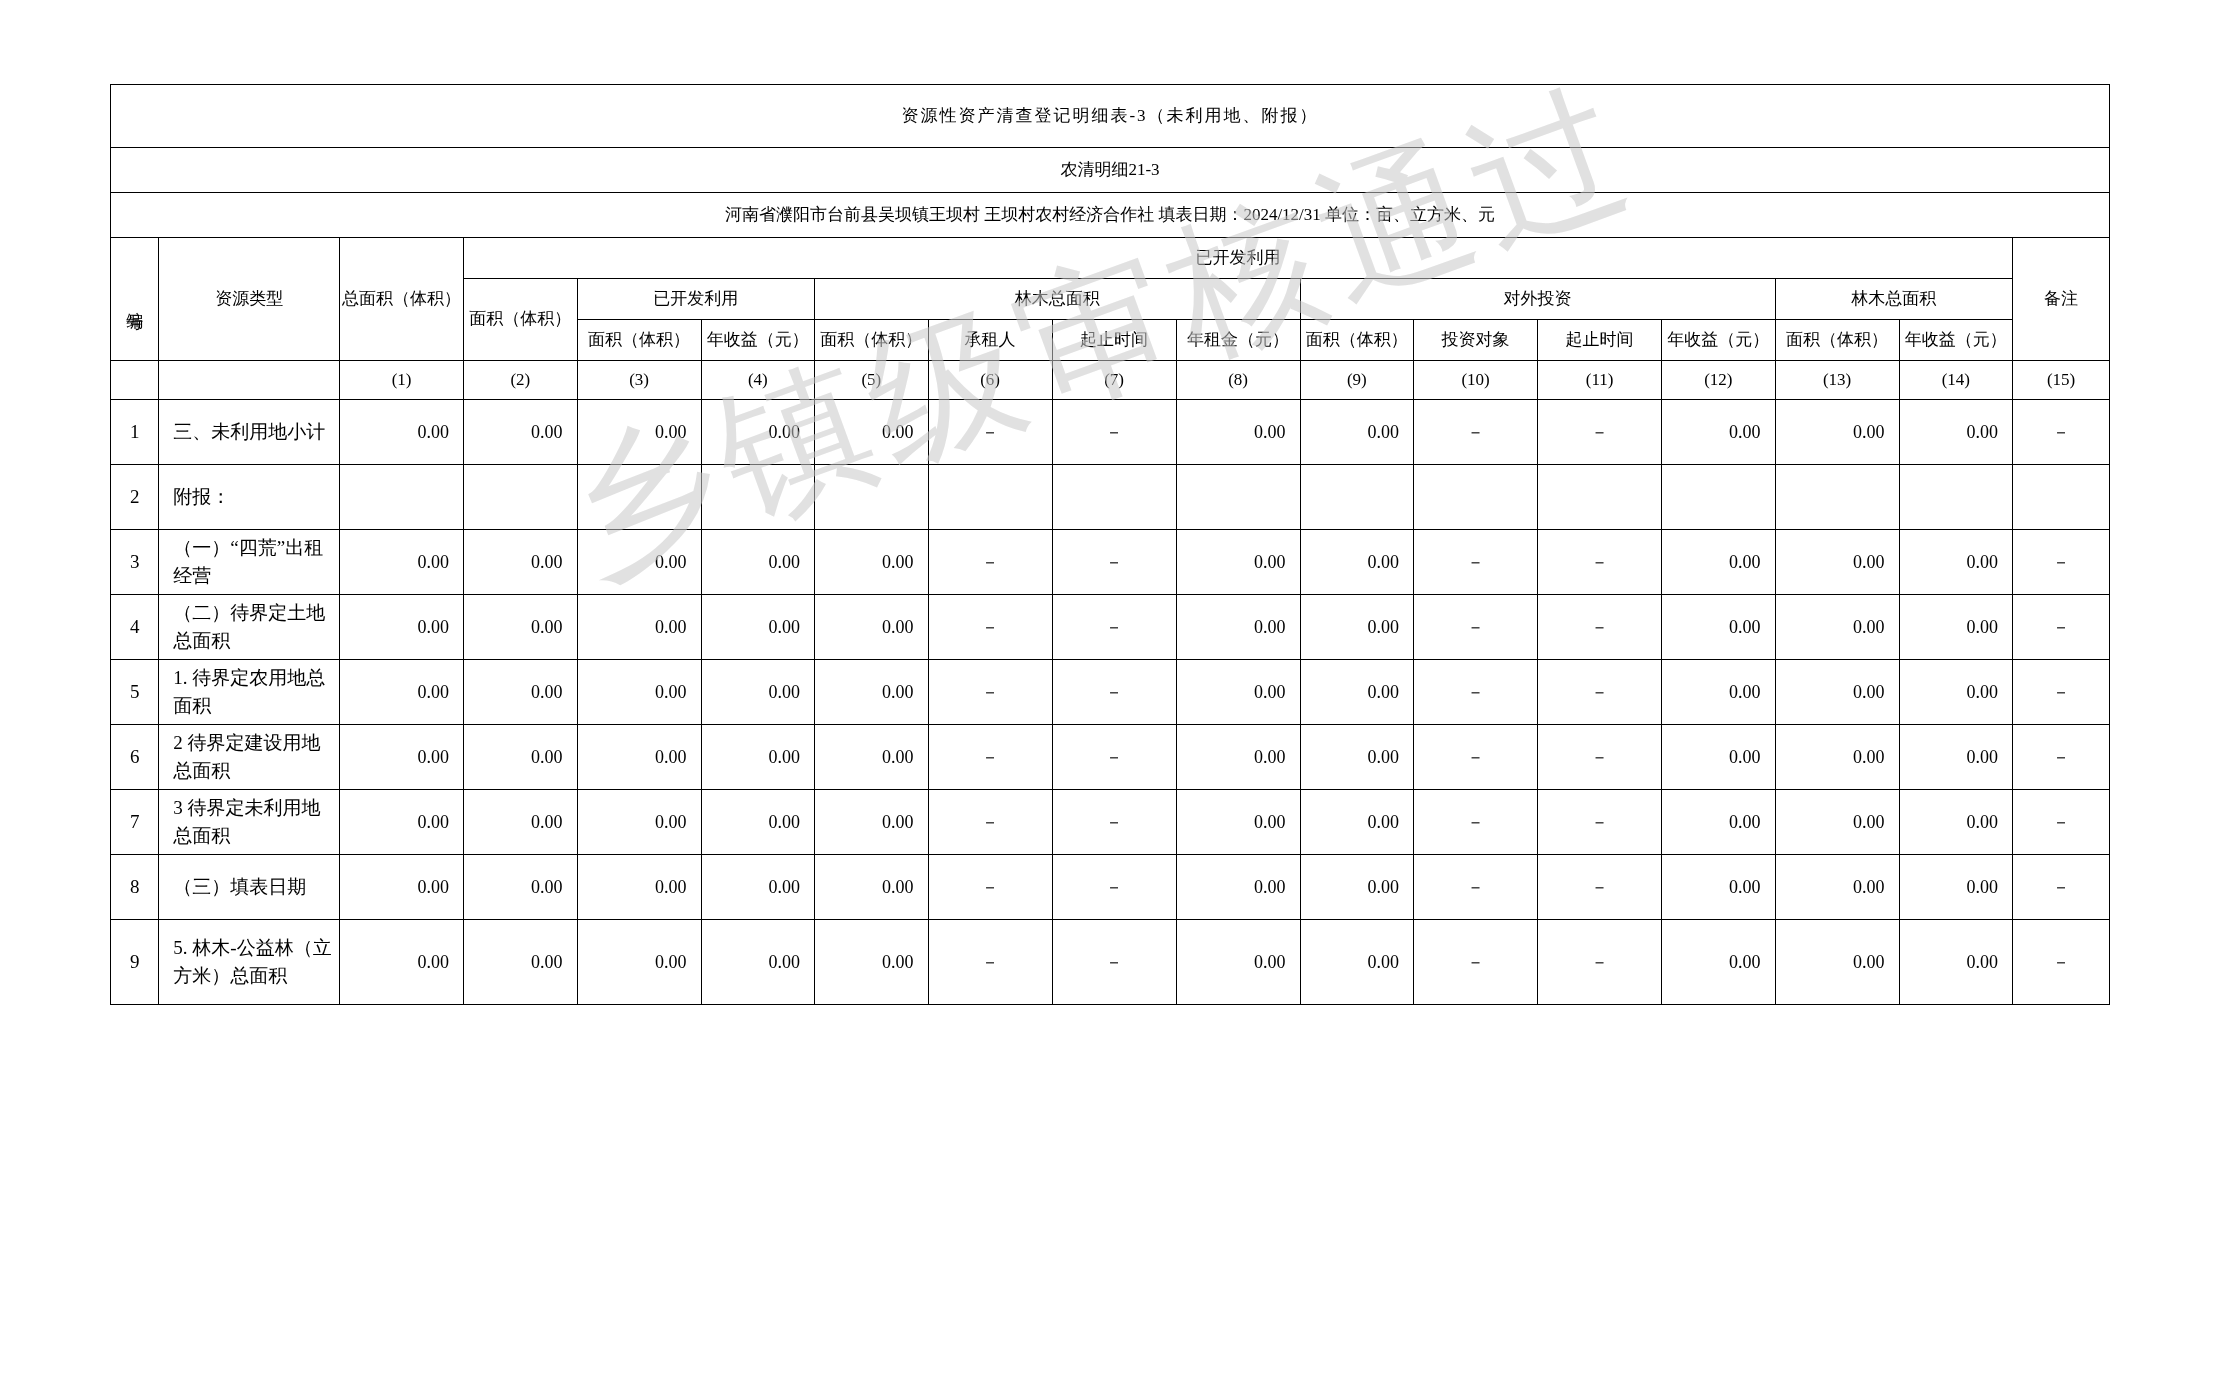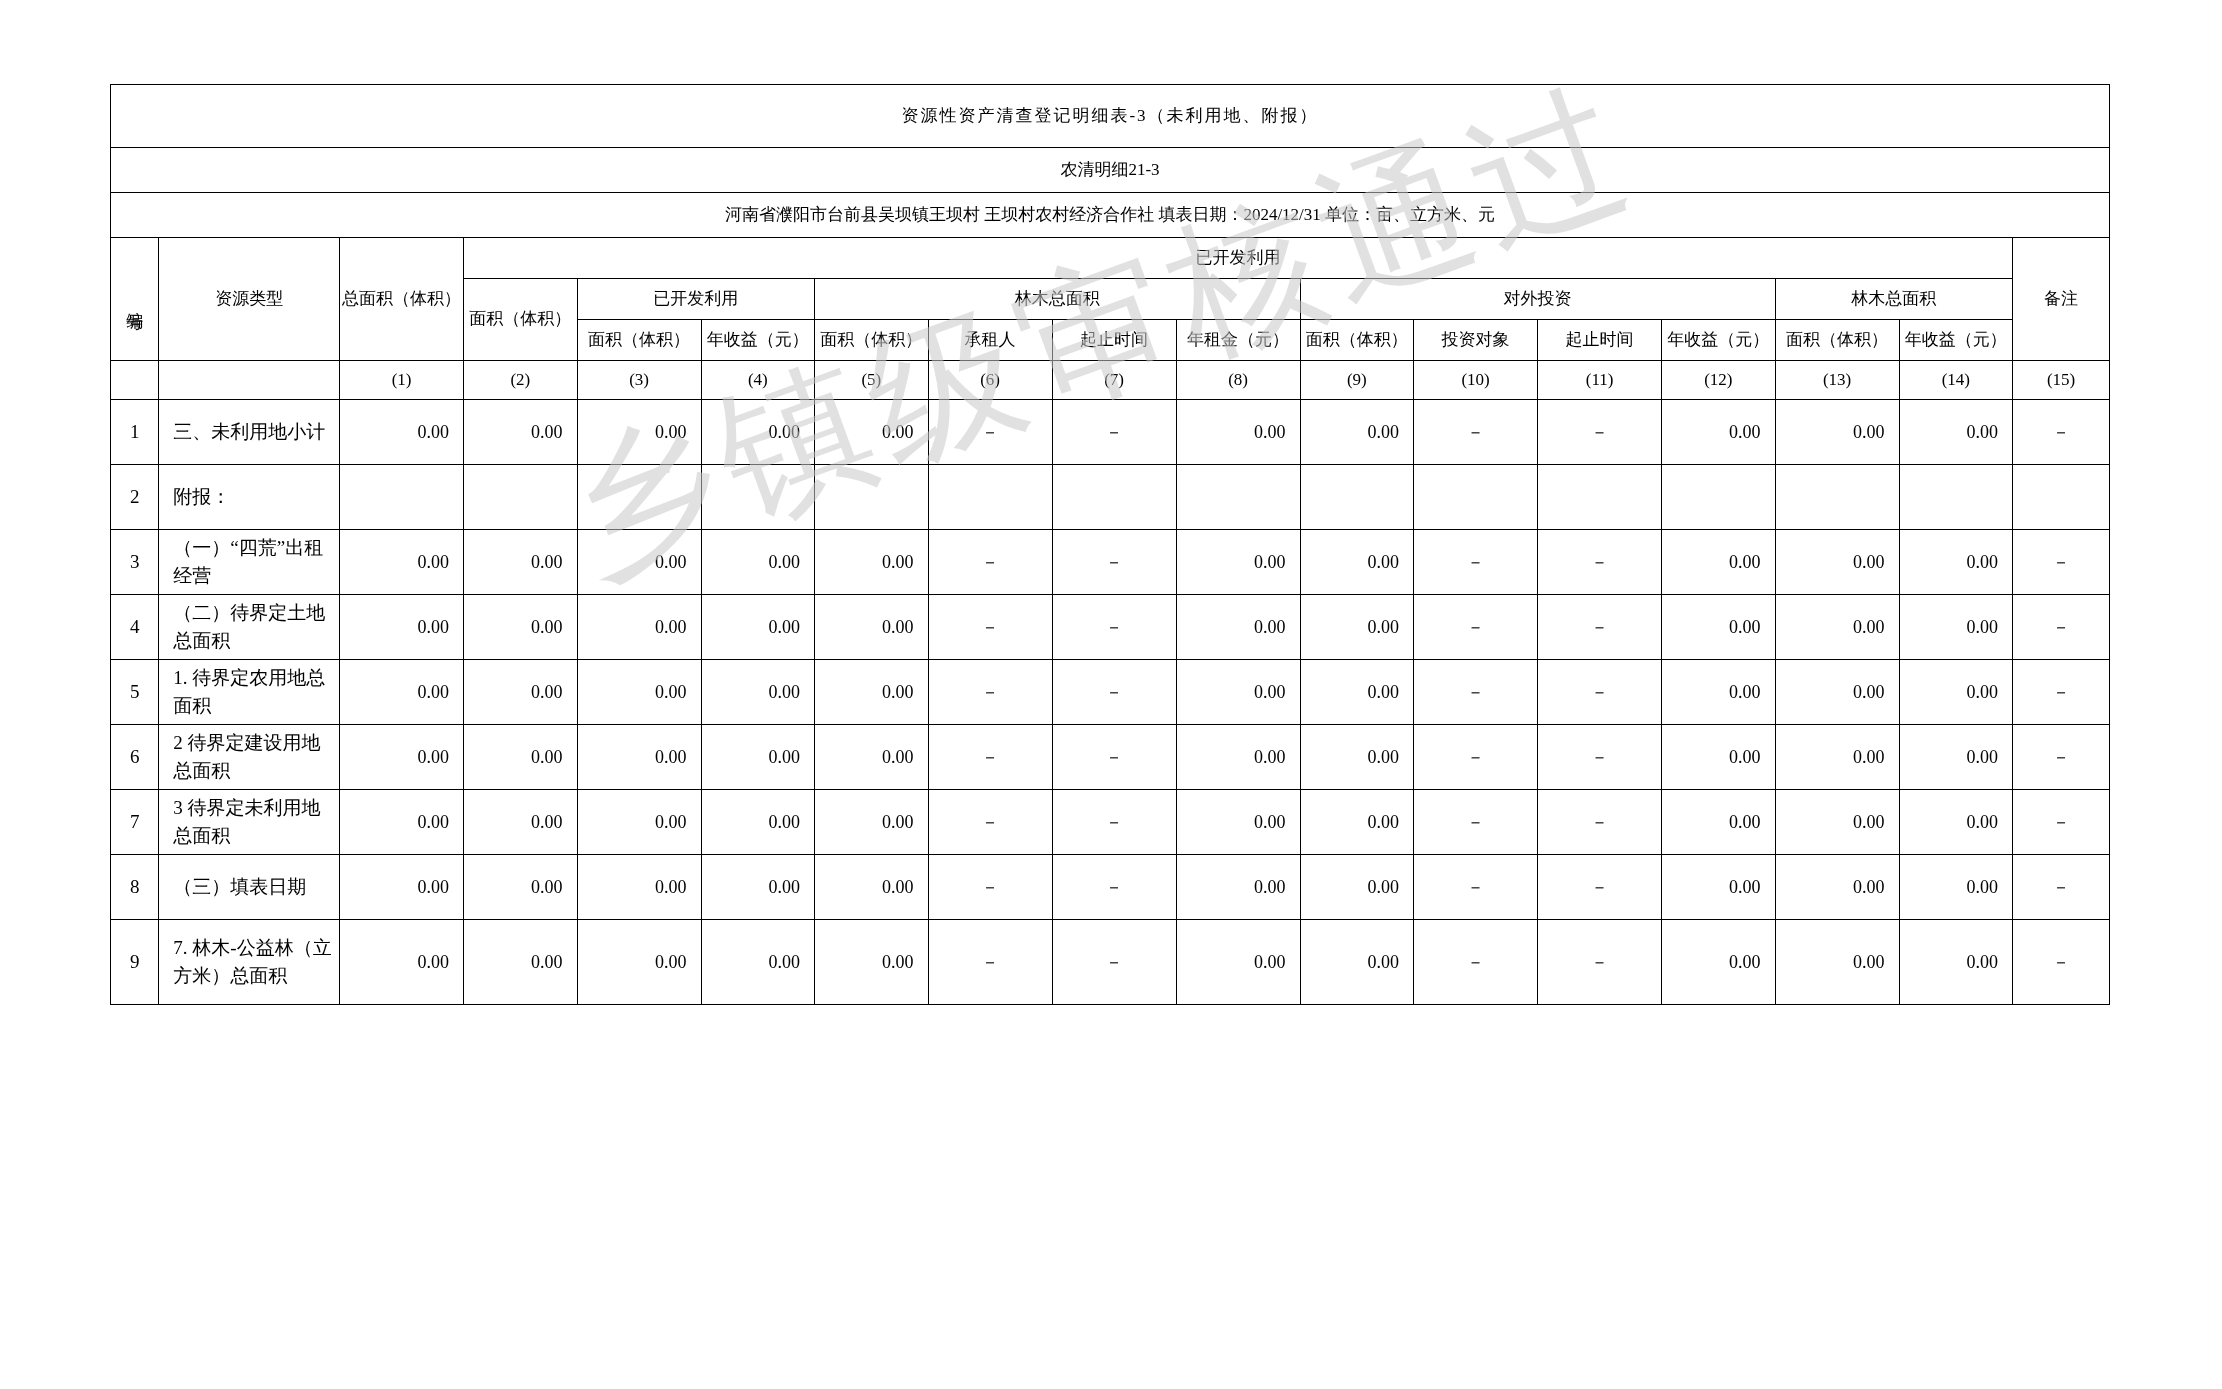--- a/index.html
+++ b/index.html
@@ -361,21 +361,21 @@
         <td class="dash">－</td>
         <td class="dash">－</td>
         <td class="val">0.00</td>
         <td class="val">0.00</td>
         <td class="val">0.00</td>
         <td class="dash">－</td>
       </tr>
 
       <tr class="data-row tall-row">
         <td class="idx">9</td>
-        <td class="label">7. 林木-公益林（立方米）总面积</td>
+        <td class="label">5. 林木-公益林（立方米）总面积</td>
         <td class="val">0.00</td>
         <td class="val">0.00</td>
         <td class="val">0.00</td>
         <td class="val">0.00</td>
         <td class="val">0.00</td>
         <td class="dash">－</td>
         <td class="dash">－</td>
         <td class="val">0.00</td>
         <td class="val">0.00</td>
         <td class="dash">－</td>

